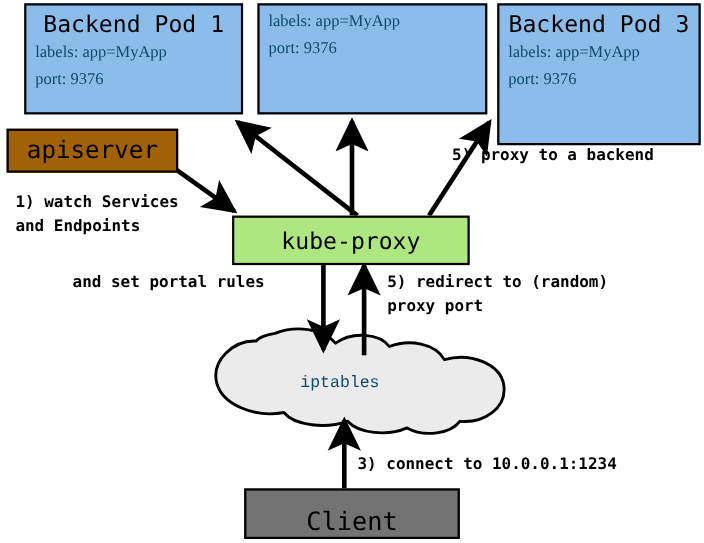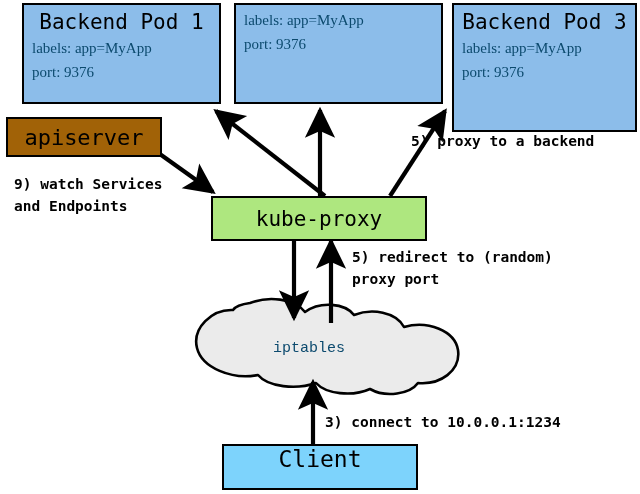--- a/index.html
+++ b/index.html
@@ -70,23 +70,23 @@
     align-items: center;
     justify-content: center;
   }
   .kubeproxy-label {
     font-family: "DejaVu Sans Mono", monospace;
     font-size: 21px;
     color: #000;
     white-space: nowrap;
   }
   .client-box {
-    background: #7dd3fc;
+    background: #737373;
     align-items: center;
-    justify-content: flex-start;
+    justify-content: flex-end;
   }
   .client-label {
     font-family: "DejaVu Sans Mono", monospace;
     font-size: 23px;
     color: #000;
     white-space: nowrap;
   }
   .edge-label {
     position: absolute;
     font-family: "DejaVu Sans Mono", monospace;
@@ -171,25 +171,26 @@
     <div class="kubeproxy-label">kube-proxy</div>
   </div>
 
   <div class="cloud-label" style="left:273px; top:340px;">iptables</div>
 
   <div class="node-box client-box" style="left:222px; top:444px; width:196px; height:46px;">
     <div class="client-label">Client</div>
   </div>
 
   <div class="edge-label" style="left:14px; top:173px;">
-    <div>9) watch Services</div>
+    <div>1) watch Services</div>
     <div>and Endpoints</div>
   </div>
 
   <div class="edge-label" style="left:66px; top:246px;">
+    <div>and set portal rules</div>
   </div>
 
   <div class="edge-label" style="left:325px; top:411px;">
     <div>3) connect to 10.0.0.1:1234</div>
   </div>
 
   <div class="edge-label" style="left:352px; top:246px;">
     <div>5) redirect to (random)</div>
     <div>proxy port</div>
   </div>

